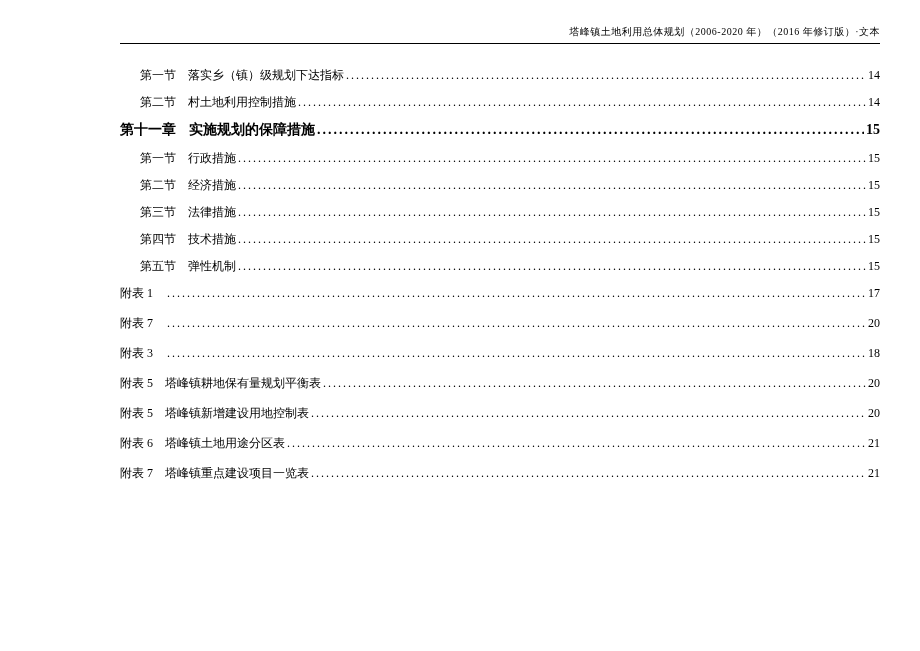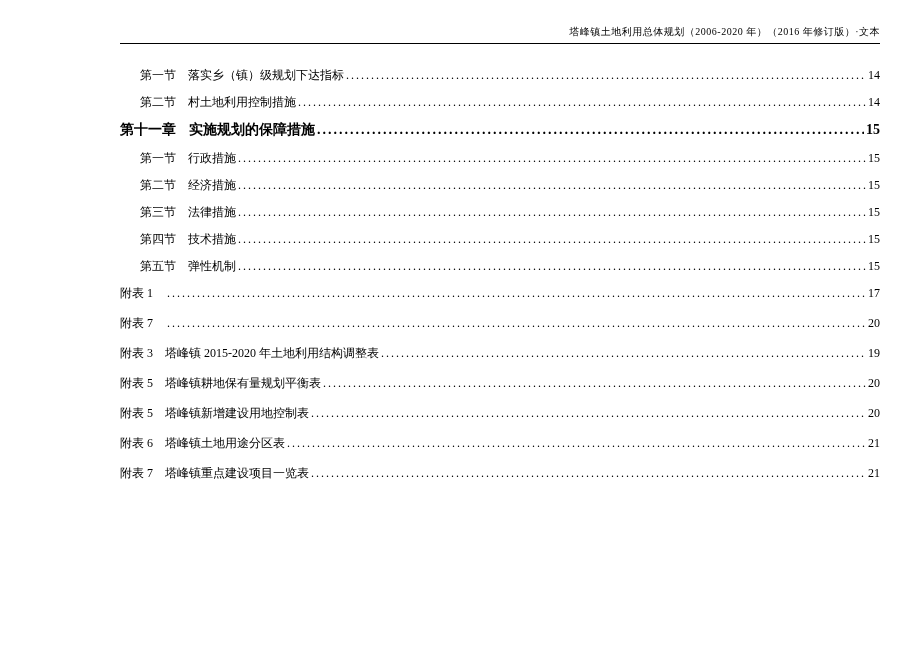--- a/index.html
+++ b/index.html
@@ -146,23 +146,22 @@
       </div>
       <div class="toc-line level-appendix">
         <span class="toc-label">附表 7</span>
         <span style="white-space: pre;">  </span>
         <span class="toc-dots">..................................................................................................................................................................................................</span>
         <span class="toc-pg">20</span>
       </div>
       <div class="toc-line level-appendix">
         <span class="toc-label">附表 3</span>
         <span style="white-space: pre;">  </span>
-        <span class="toc-title">塔峰镇 2015-2020 年土地利用结构调整表</span>
         <span class="toc-dots">..................................................................................................................................................................................................</span>
-        <span class="toc-pg">19</span>
+        <span class="toc-pg">18</span>
       </div>
       <div class="toc-line level-appendix">
         <span class="toc-label">附表 5</span>
         <span style="white-space: pre;">  </span>
         <span class="toc-title">塔峰镇耕地保有量规划平衡表</span>
         <span class="toc-dots">..................................................................................................................................................................................................</span>
         <span class="toc-pg">20</span>
       </div>
       <div class="toc-line level-appendix">
         <span class="toc-label">附表 5</span>

